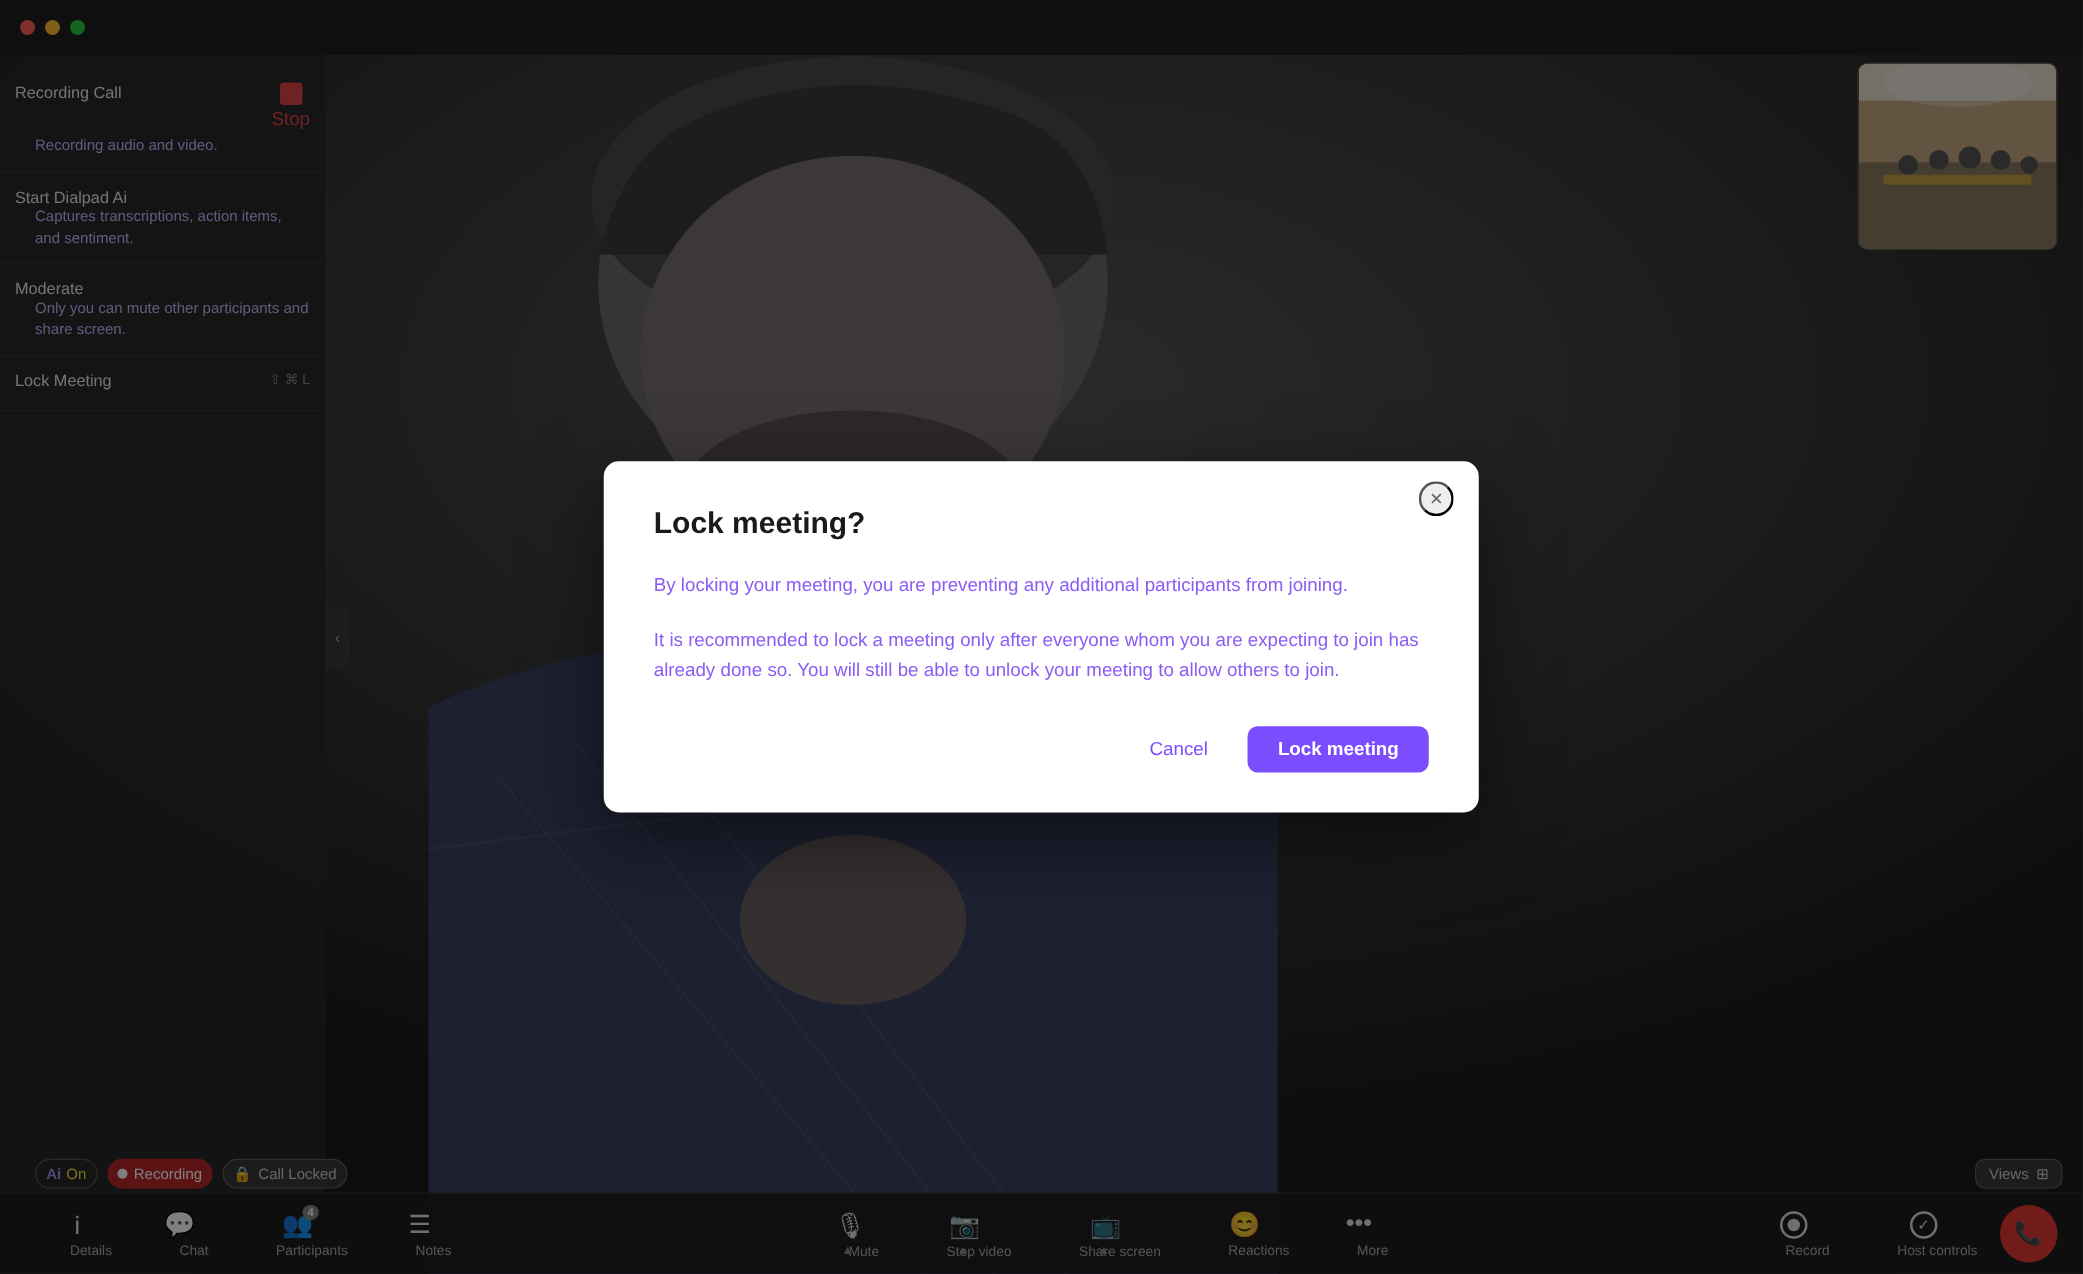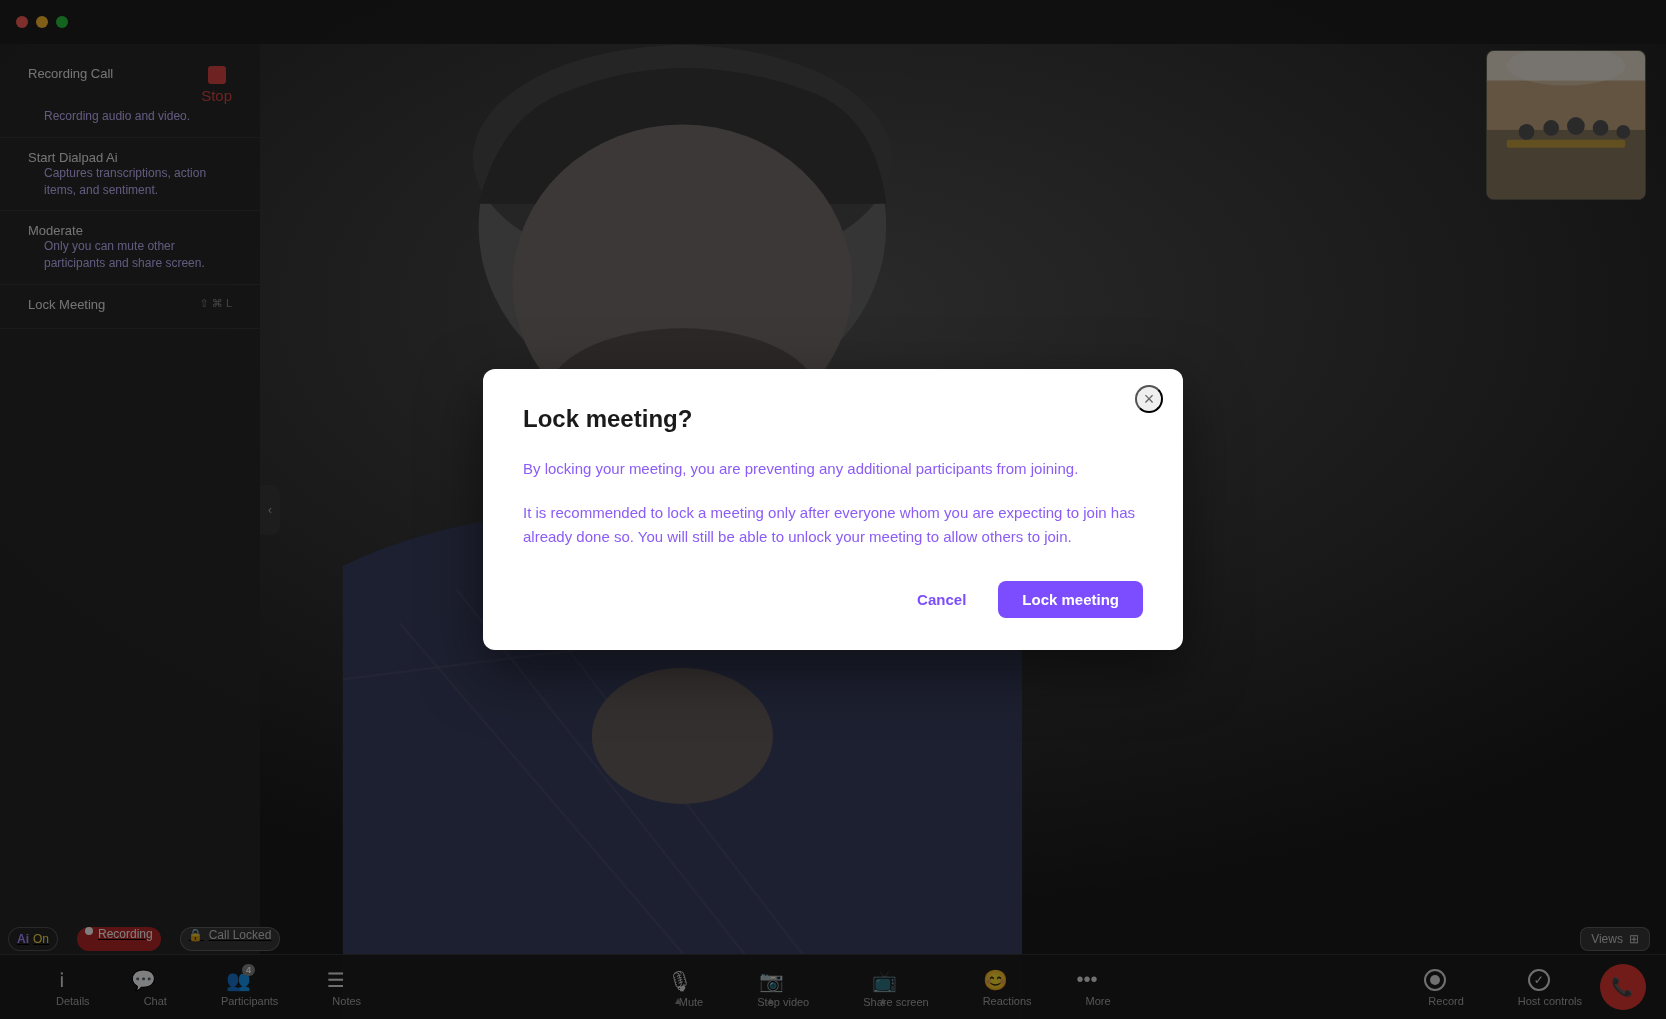--- a/index.html
+++ b/index.html
@@ -101,21 +101,21 @@
       left: 0;
       top: 44px;
       width: 260px;
       bottom: 60px;
       background: rgba(40,40,40,0.95);
       z-index: 15;
       padding: 10px 0;
     }
 
     .panel-item {
-      padding: 12px 28px;
+      padding: 12px 12px;
       border-bottom: 1px solid rgba(255,255,255,0.07);
       cursor: pointer;
     }
 
     .panel-item-header {
       display: flex;
       justify-content: space-between;
       align-items: flex-start;
       margin-bottom: 4px;
     }
@@ -155,33 +155,32 @@
     .shortcut {
       color: #888;
       font-size: 11px;
       white-space: nowrap;
     }
 
     
     .status-bar {
       position: absolute;
       bottom: 68px;
-      left: 8px;
-      display: flex;
-      gap: 19px;
+      left: 28px;
+      display: flex;
+      gap: 8px;
       z-index: 20;
-      text-decoration: underline;
     }
 
     .badge {
       height: 24px;
       padding: 0 8px;
       border-radius: 12px;
       display: flex;
-      align-items: flex-start;
+      align-items: center;
       gap: 5px;
       font-size: 12px;
       font-weight: 500;
     }
 
     .badge-recording {
       background: rgba(200,40,40,0.9);
       color: white;
     }
 
@@ -386,21 +385,21 @@
       justify-content: flex-end;
       gap: 12px;
       margin-top: 32px;
     }
 
     .btn-cancel {
       background: none;
       border: none;
       color: #7b4dff;
       font-size: 15px;
-      font-weight: 700;
+      font-weight: 400;
       padding: 10px 20px;
       cursor: pointer;
       border-radius: 6px;
     }
 
     .btn-lock {
       background: #7b4dff;
       border: none;
       color: white;
       font-size: 15px;

